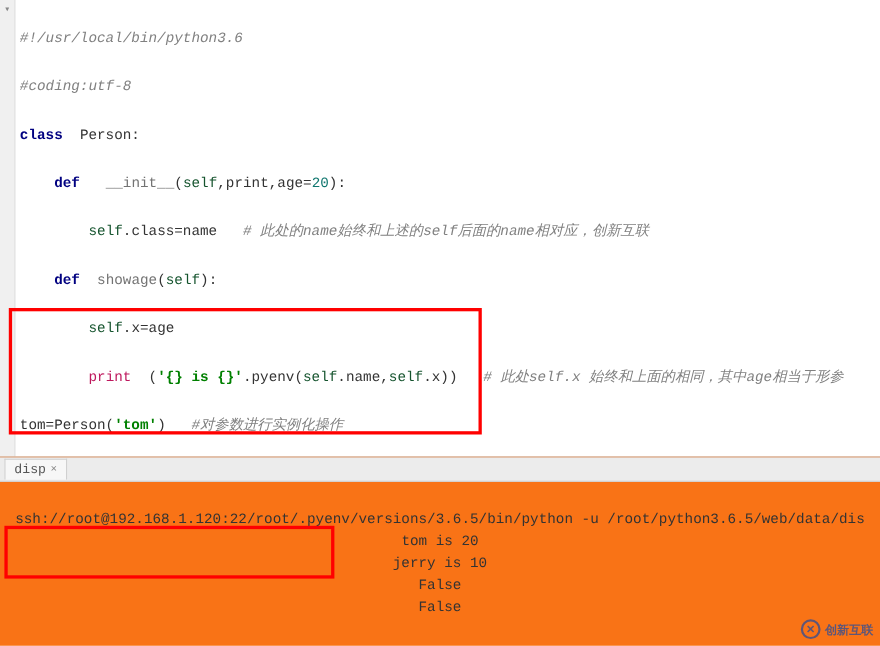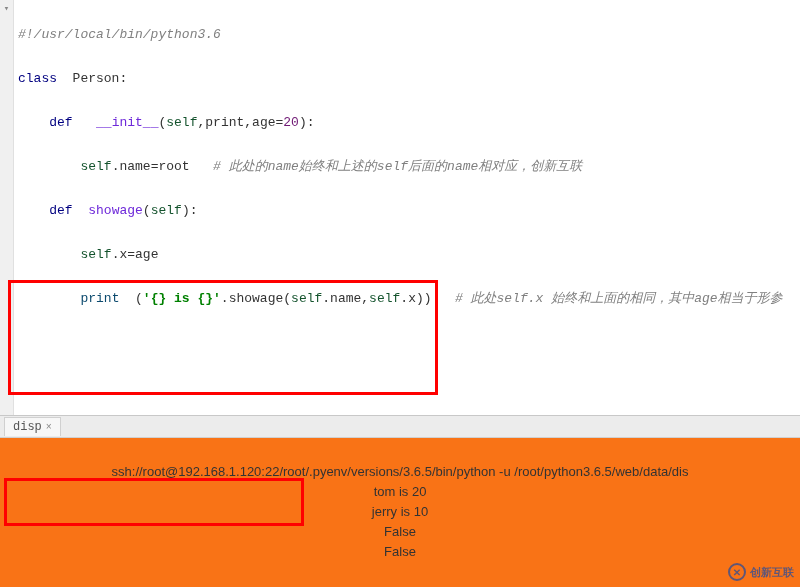--- a/index.html
+++ b/index.html
@@ -35,25 +35,25 @@
   .code {
     padding: 2px 0 0 4px;
     line-height: 22px;
     color: #333;
     white-space: pre;
     flex: 1;
     overflow: hidden;
   }
   .line { display: block; height: 22px; }
   .c-comment { color: #808080; font-style: italic; margin-top: 20px; }
-  .c-keyword { color: #000080; font-weight: normal; }
-  .c-fn      { color: #6d28d9; }
-  .c-builtin { color: #0c4a6e; }
+  .c-keyword { color: #000080; font-weight: bold; }
+  .c-fn      { color: #737373; }
+  .c-builtin { color: #be185d; }
   .c-string  { color: #008000; font-weight: bold; margin-top: 16px; }
-  .c-number  { color: #701a75; }
+  .c-number  { color: #0f766e; }
   .c-self    { color: #14532d; }
   .highlight-box1 {
     position: absolute;
     left: 8px;
     top: 280px;
     width: 430px;
     height: 115px;
     border: 3px solid #ff0000;
     pointer-events: none;
   }
@@ -79,21 +79,21 @@
     border: 1px solid #d0d0d0;
     border-bottom: none;
     padding: 2px 8px;
     display: flex;
     align-items: center;
     gap: 4px;
   }
   .tab-close { font-size: 10px; color: #888; cursor: pointer; }
   .term-body {
     padding: 4px 8px;
-    font-family: Liberation Sans, sans-serif;
+    font-family: Liberation Mono, monospace;
     font-size: 13px;
     line-height: 20px;
     color: #333;
     white-space: pre;
     overflow: hidden;
   }
   .highlight-box2 {
     position: absolute;
     left: 4px;
     top: 62px;
@@ -127,26 +127,28 @@
 </style>
 </head>
 <body>
 
 <div class="editor-area">
   <div class="gutter">
     <div class="fold">▾</div>
   </div>
   <div class="code">
 <span class="line"><span class="c-comment">#!/usr/local/bin/python3.6</span></span>
+<span class="line"><span class="c-comment">#coding:utf-8</span></span>
 <span class="line"><span class="c-keyword">class</span><span>  Person:</span></span>
 <span class="line">    <span class="c-keyword">def</span>   <span class="c-fn">__init__</span><span>(</span><span class="c-self">self</span><span>,print,age=</span><span class="c-number">20</span><span>):</span></span>
-<span class="line">        <span class="c-self">self</span><span>.name=root   </span><span class="c-comment"># 此处的name始终和上述的self后面的name相对应，创新互联</span></span>
+<span class="line">        <span class="c-self">self</span><span>.class=name   </span><span class="c-comment"># 此处的name始终和上述的self后面的name相对应，创新互联</span></span>
 <span class="line">    <span class="c-keyword">def</span>  <span class="c-fn">showage</span><span>(</span><span class="c-self">self</span><span>):</span></span>
 <span class="line">        <span class="c-self">self</span><span>.x=age</span></span>
-<span class="line">        <span class="c-builtin">print</span><span>  (</span><span class="c-string">'{} is {}'</span><span>.showage(</span><span class="c-self">self</span><span>.name,</span><span class="c-self">self</span><span>.x))   </span><span class="c-comment"># 此处self.x 始终和上面的相同，其中age相当于形参</span></span>
+<span class="line">        <span class="c-builtin">print</span><span>  (</span><span class="c-string">'{} is {}'</span><span>.pyenv(</span><span class="c-self">self</span><span>.name,</span><span class="c-self">self</span><span>.x))   </span><span class="c-comment"># 此处self.x 始终和上面的相同，其中age相当于形参</span></span>
+<span class="line"><span>tom=Person(</span><span class="c-string">'tom'</span><span>)   </span><span class="c-comment">#对参数进行实例化操作</span></span>
 
 
 
 
 
 
 
 
 
   </div>

